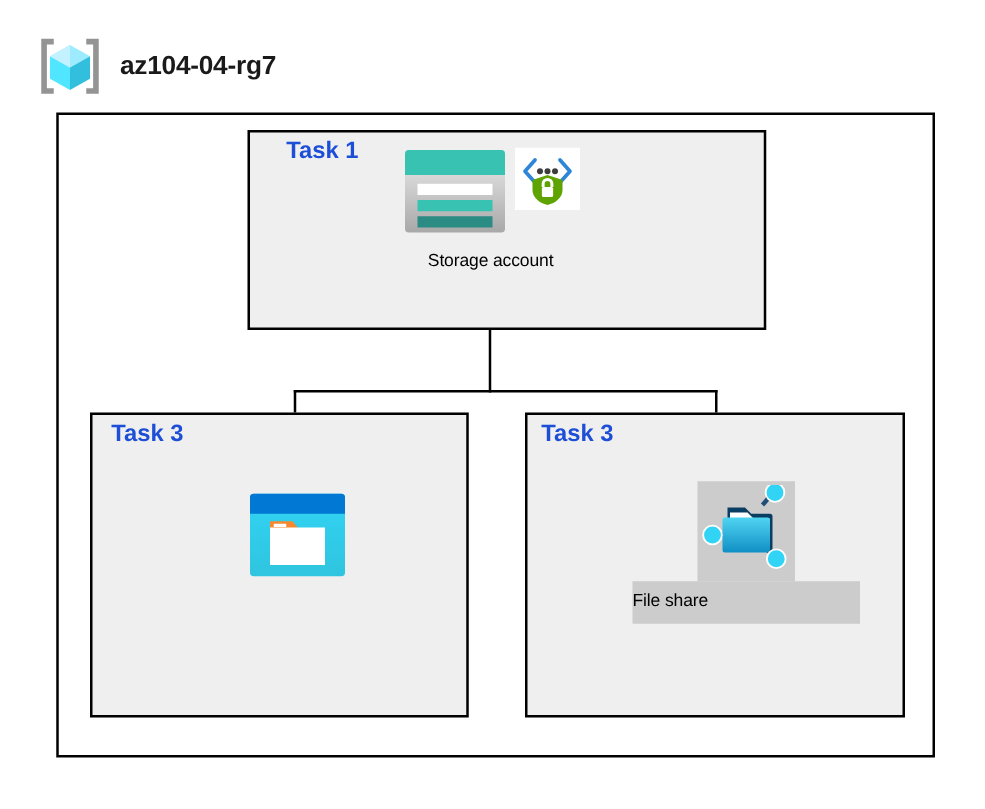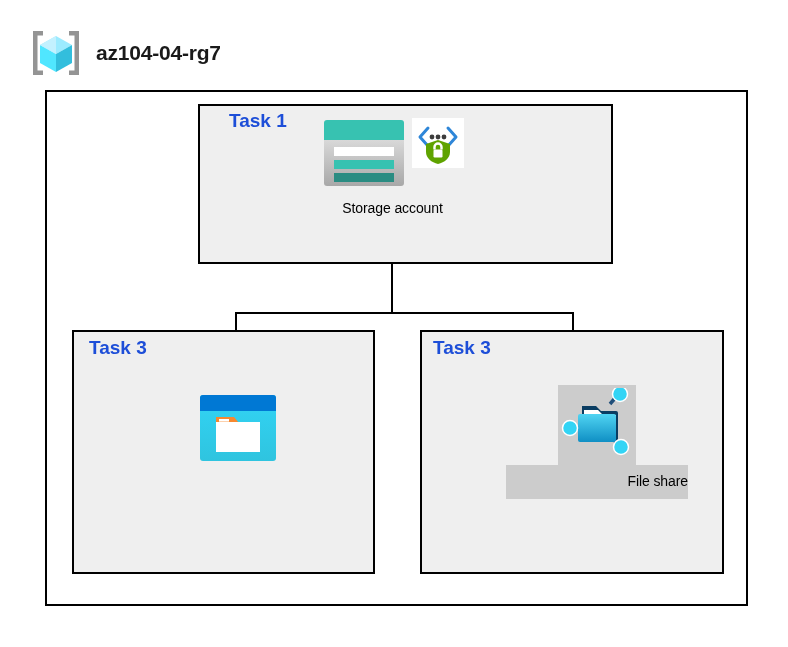--- a/index.html
+++ b/index.html
@@ -116,21 +116,21 @@
     width: 78px;
     height: 80px;
     display: flex;
     align-items: center;
     justify-content: center;
   }
   .fileshare-caption-bg {
     background: #cccccc;
     width: 182px;
     padding: 7px 0 9px 0;
-    text-align: right;
+    text-align: left;
     margin-top: 0px;
   }
 
   
   .connector {
     position: absolute;
     background: #000000;
   }
   .conn-v { width: 2px; }
   .conn-h { height: 2px; }

